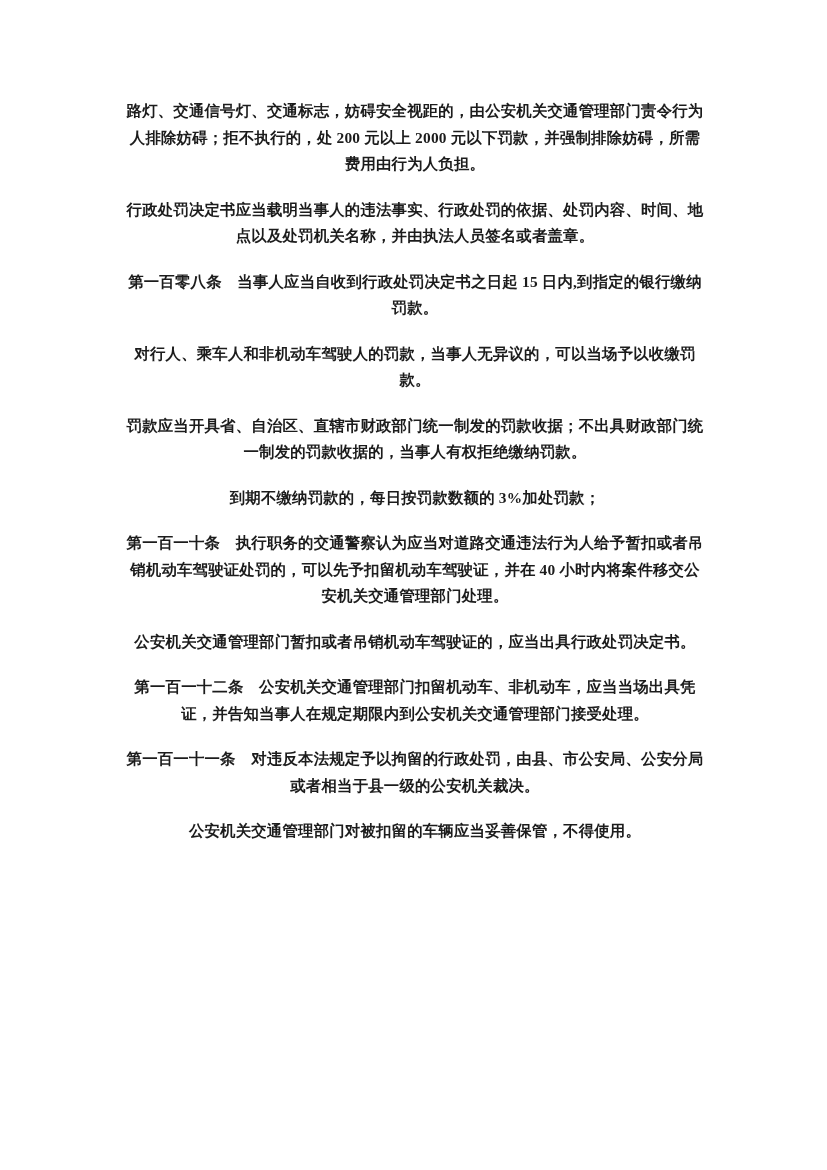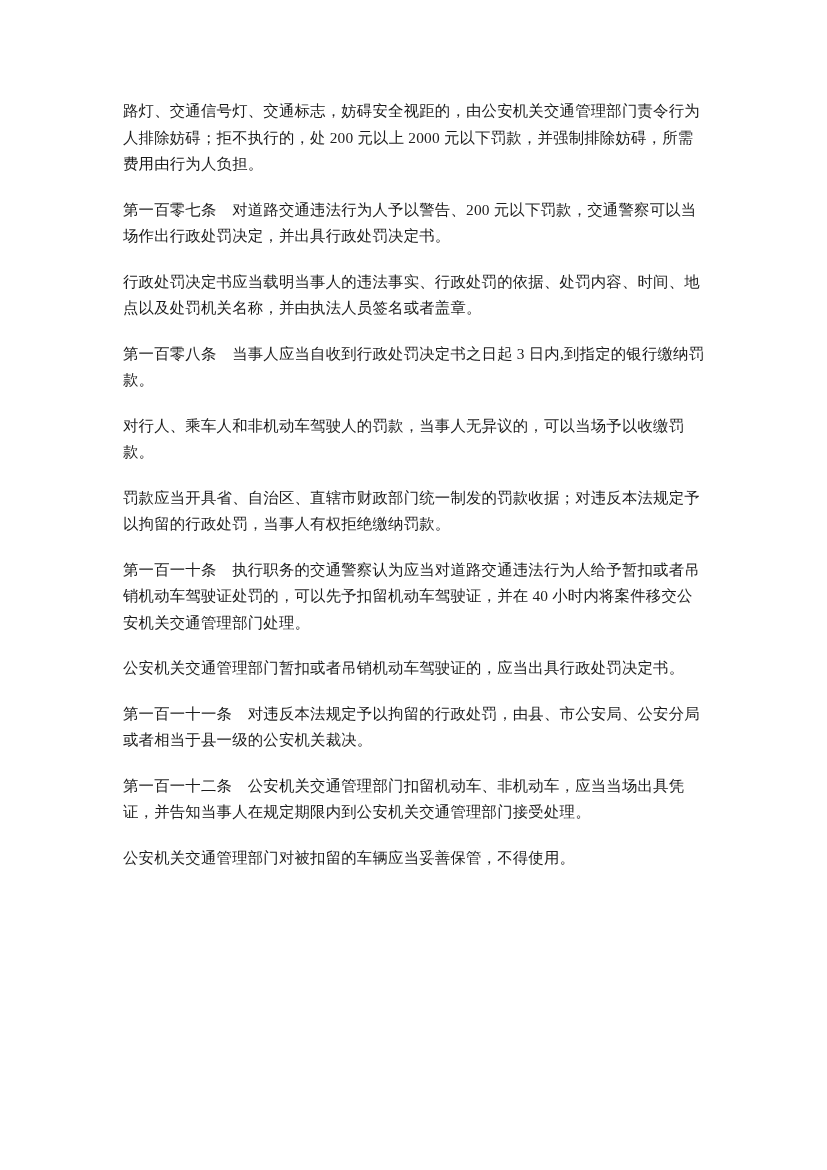--- a/index.html
+++ b/index.html
@@ -19,36 +19,37 @@
       top: 98px;
       left: 123px;
       width: 584px;
       color: #1c1c1c;
     }
     .doc-page p {
       margin: 0 0 19px 0;
       font-size: 15.4px;
       line-height: 26.5px;
       letter-spacing: 0.2px;
-      text-align: left;
+      text-align: center;
       word-break: normal;
       overflow-wrap: break-word;
+      font-weight: bold;
     }
     .doc-page p:last-child {
       margin-bottom: 8px;
     }
   </style>
 </head>
 <body>
 
 <div class="doc-page">
   <p>路灯、交通信号灯、交通标志，妨碍安全视距的，由公安机关交通管理部门责令行为人排除妨碍；拒不执行的，处 200 元以上 2000 元以下罚款，并强制排除妨碍，所需费用由行为人负担。</p>
-  <p>第一百零七条　对道路交通违法行为人予以警告、200 元以下罚款，交通警察可以当场作出行政处罚决定，并出具行政处罚决定书。</p>
   <p>行政处罚决定书应当载明当事人的违法事实、行政处罚的依据、处罚内容、时间、地点以及处罚机关名称，并由执法人员签名或者盖章。</p>
-  <p>第一百零八条　当事人应当自收到行政处罚决定书之日起 3 日内,到指定的银行缴纳罚款。</p>
+  <p>第一百零八条　当事人应当自收到行政处罚决定书之日起 15 日内,到指定的银行缴纳罚款。</p>
   <p>对行人、乘车人和非机动车驾驶人的罚款，当事人无异议的，可以当场予以收缴罚款。</p>
-  <p>罚款应当开具省、自治区、直辖市财政部门统一制发的罚款收据；对违反本法规定予以拘留的行政处罚，当事人有权拒绝缴纳罚款。</p>
+  <p>罚款应当开具省、自治区、直辖市财政部门统一制发的罚款收据；不出具财政部门统一制发的罚款收据的，当事人有权拒绝缴纳罚款。</p>
+  <p>到期不缴纳罚款的，每日按罚款数额的 3%加处罚款；</p>
   <p>第一百一十条　执行职务的交通警察认为应当对道路交通违法行为人给予暂扣或者吊销机动车驾驶证处罚的，可以先予扣留机动车驾驶证，并在 40 小时内将案件移交公安机关交通管理部门处理。</p>
   <p>公安机关交通管理部门暂扣或者吊销机动车驾驶证的，应当出具行政处罚决定书。</p>
+  <p>第一百一十二条　公安机关交通管理部门扣留机动车、非机动车，应当当场出具凭证，并告知当事人在规定期限内到公安机关交通管理部门接受处理。</p>
   <p>第一百一十一条　对违反本法规定予以拘留的行政处罚，由县、市公安局、公安分局或者相当于县一级的公安机关裁决。</p>
-  <p>第一百一十二条　公安机关交通管理部门扣留机动车、非机动车，应当当场出具凭证，并告知当事人在规定期限内到公安机关交通管理部门接受处理。</p>
   <p>公安机关交通管理部门对被扣留的车辆应当妥善保管，不得使用。</p>
 </div>
 
 </body></html>

